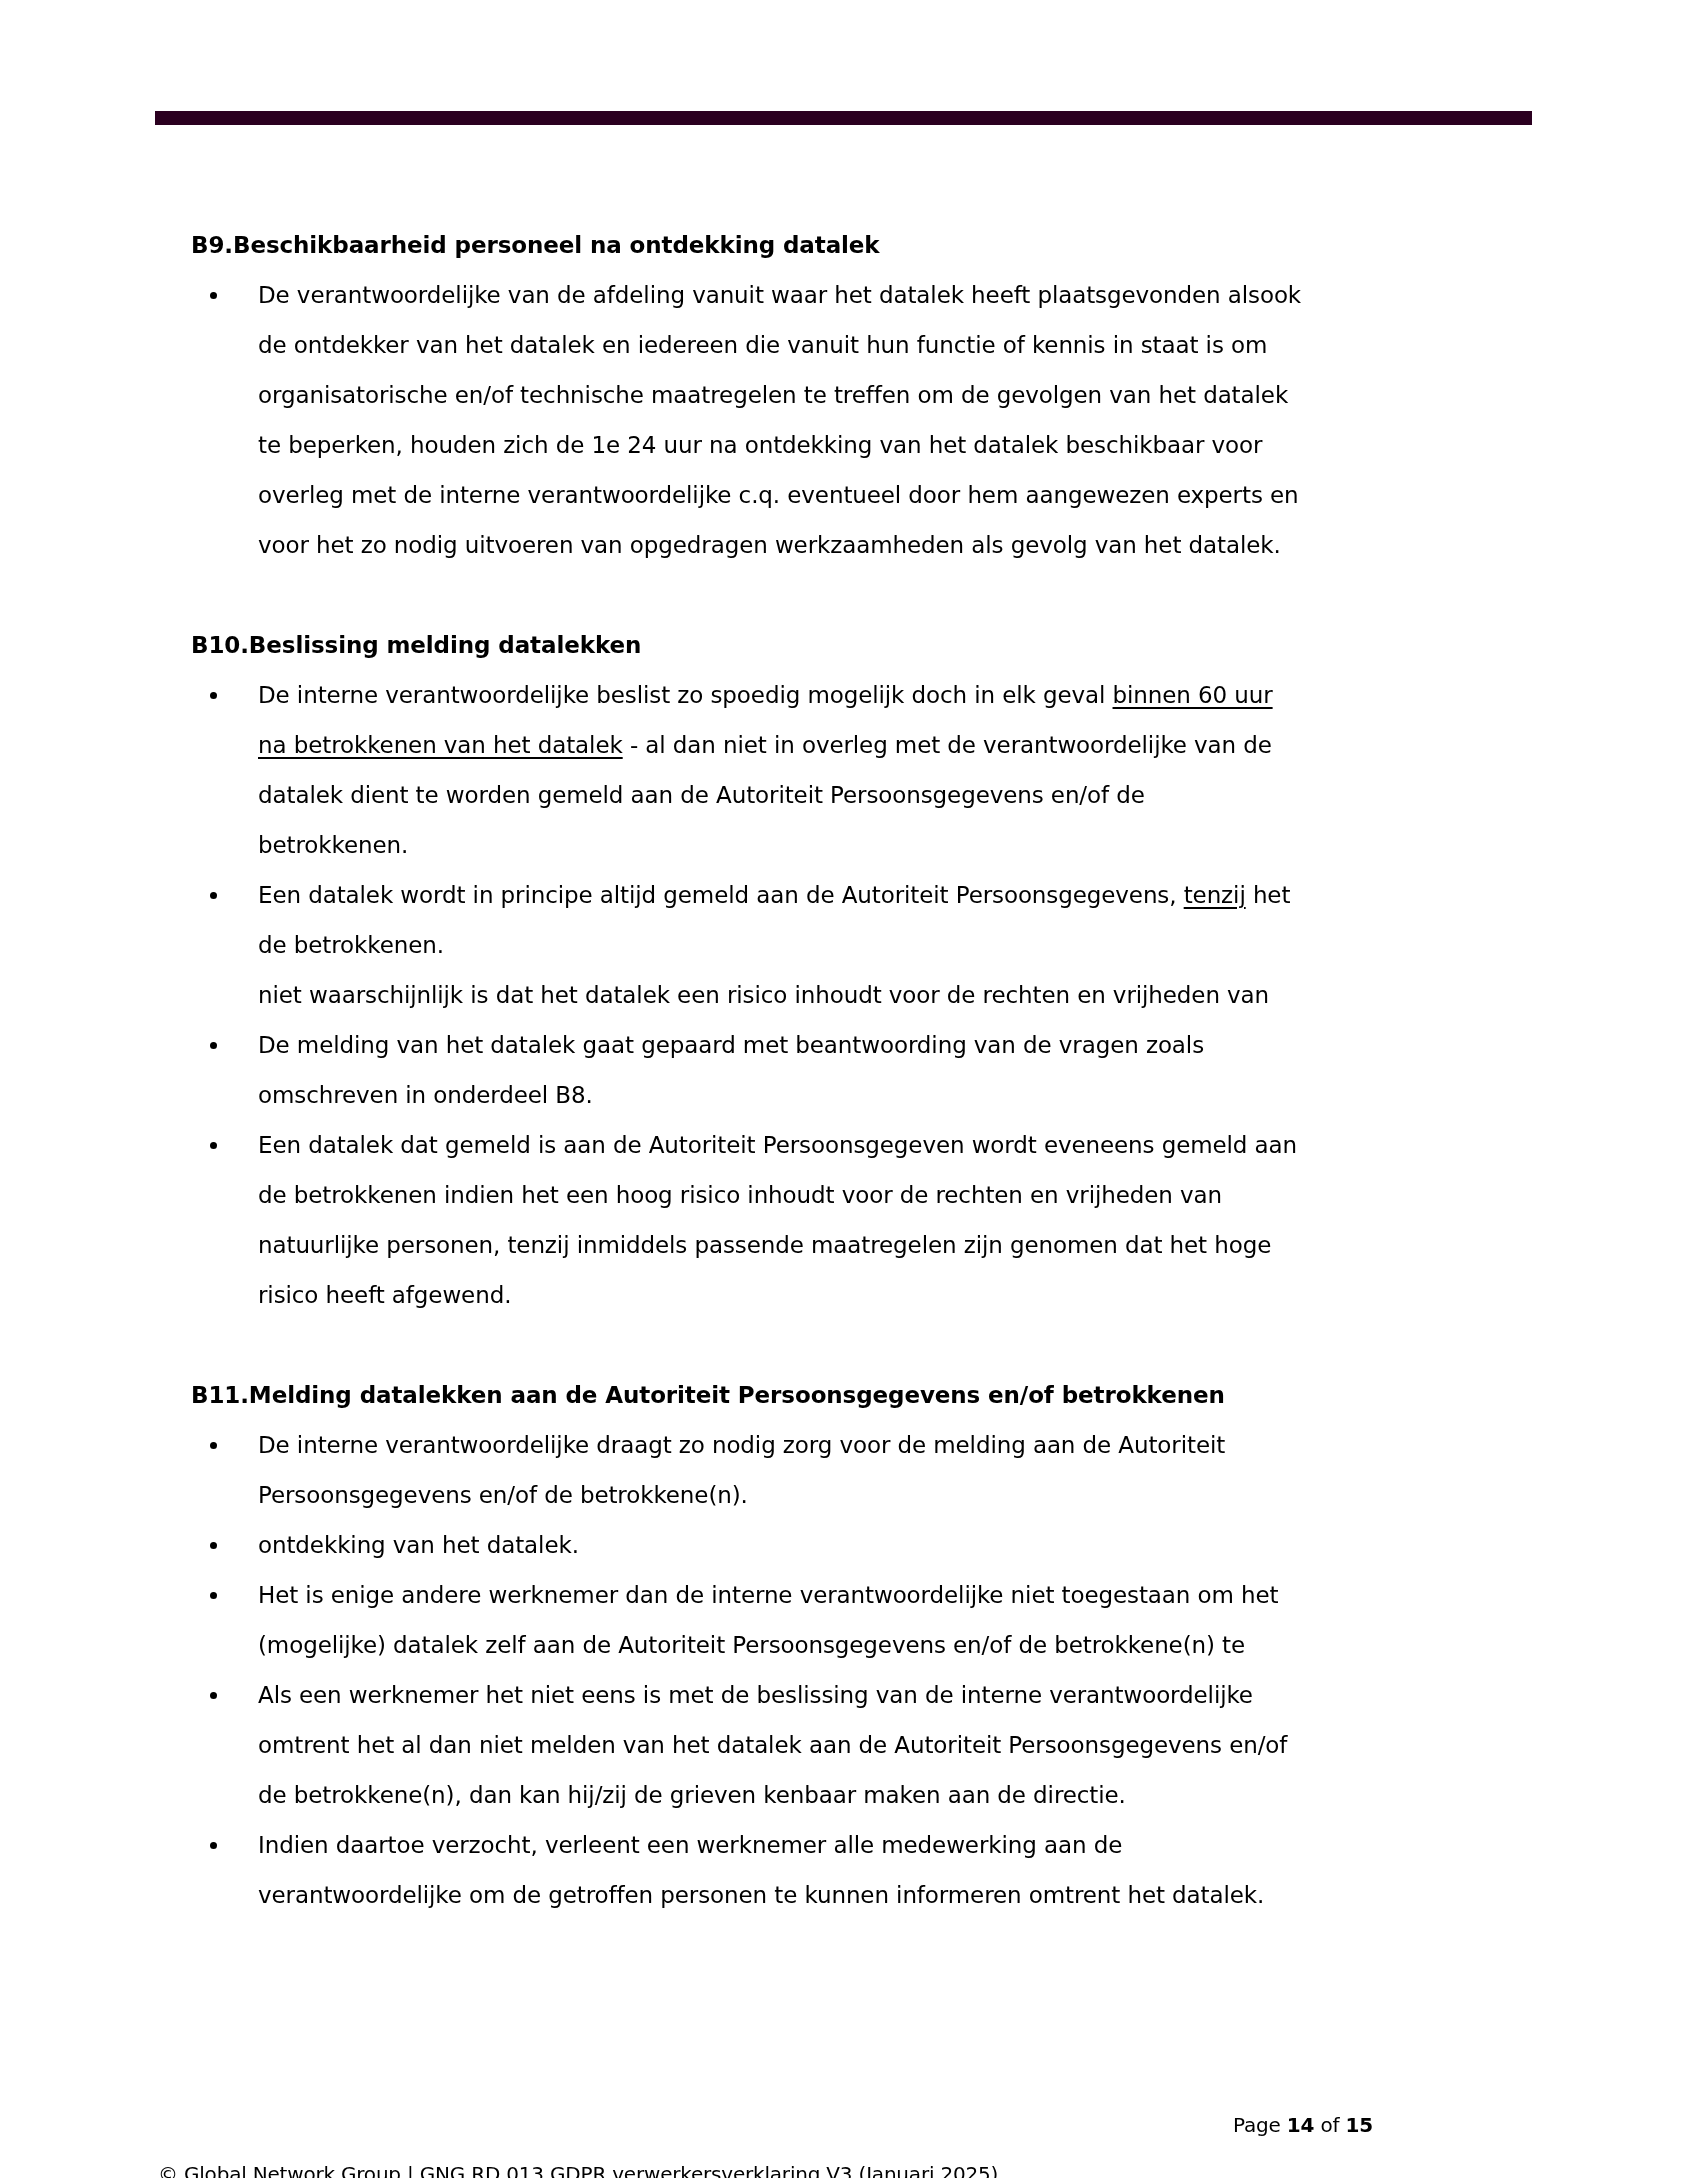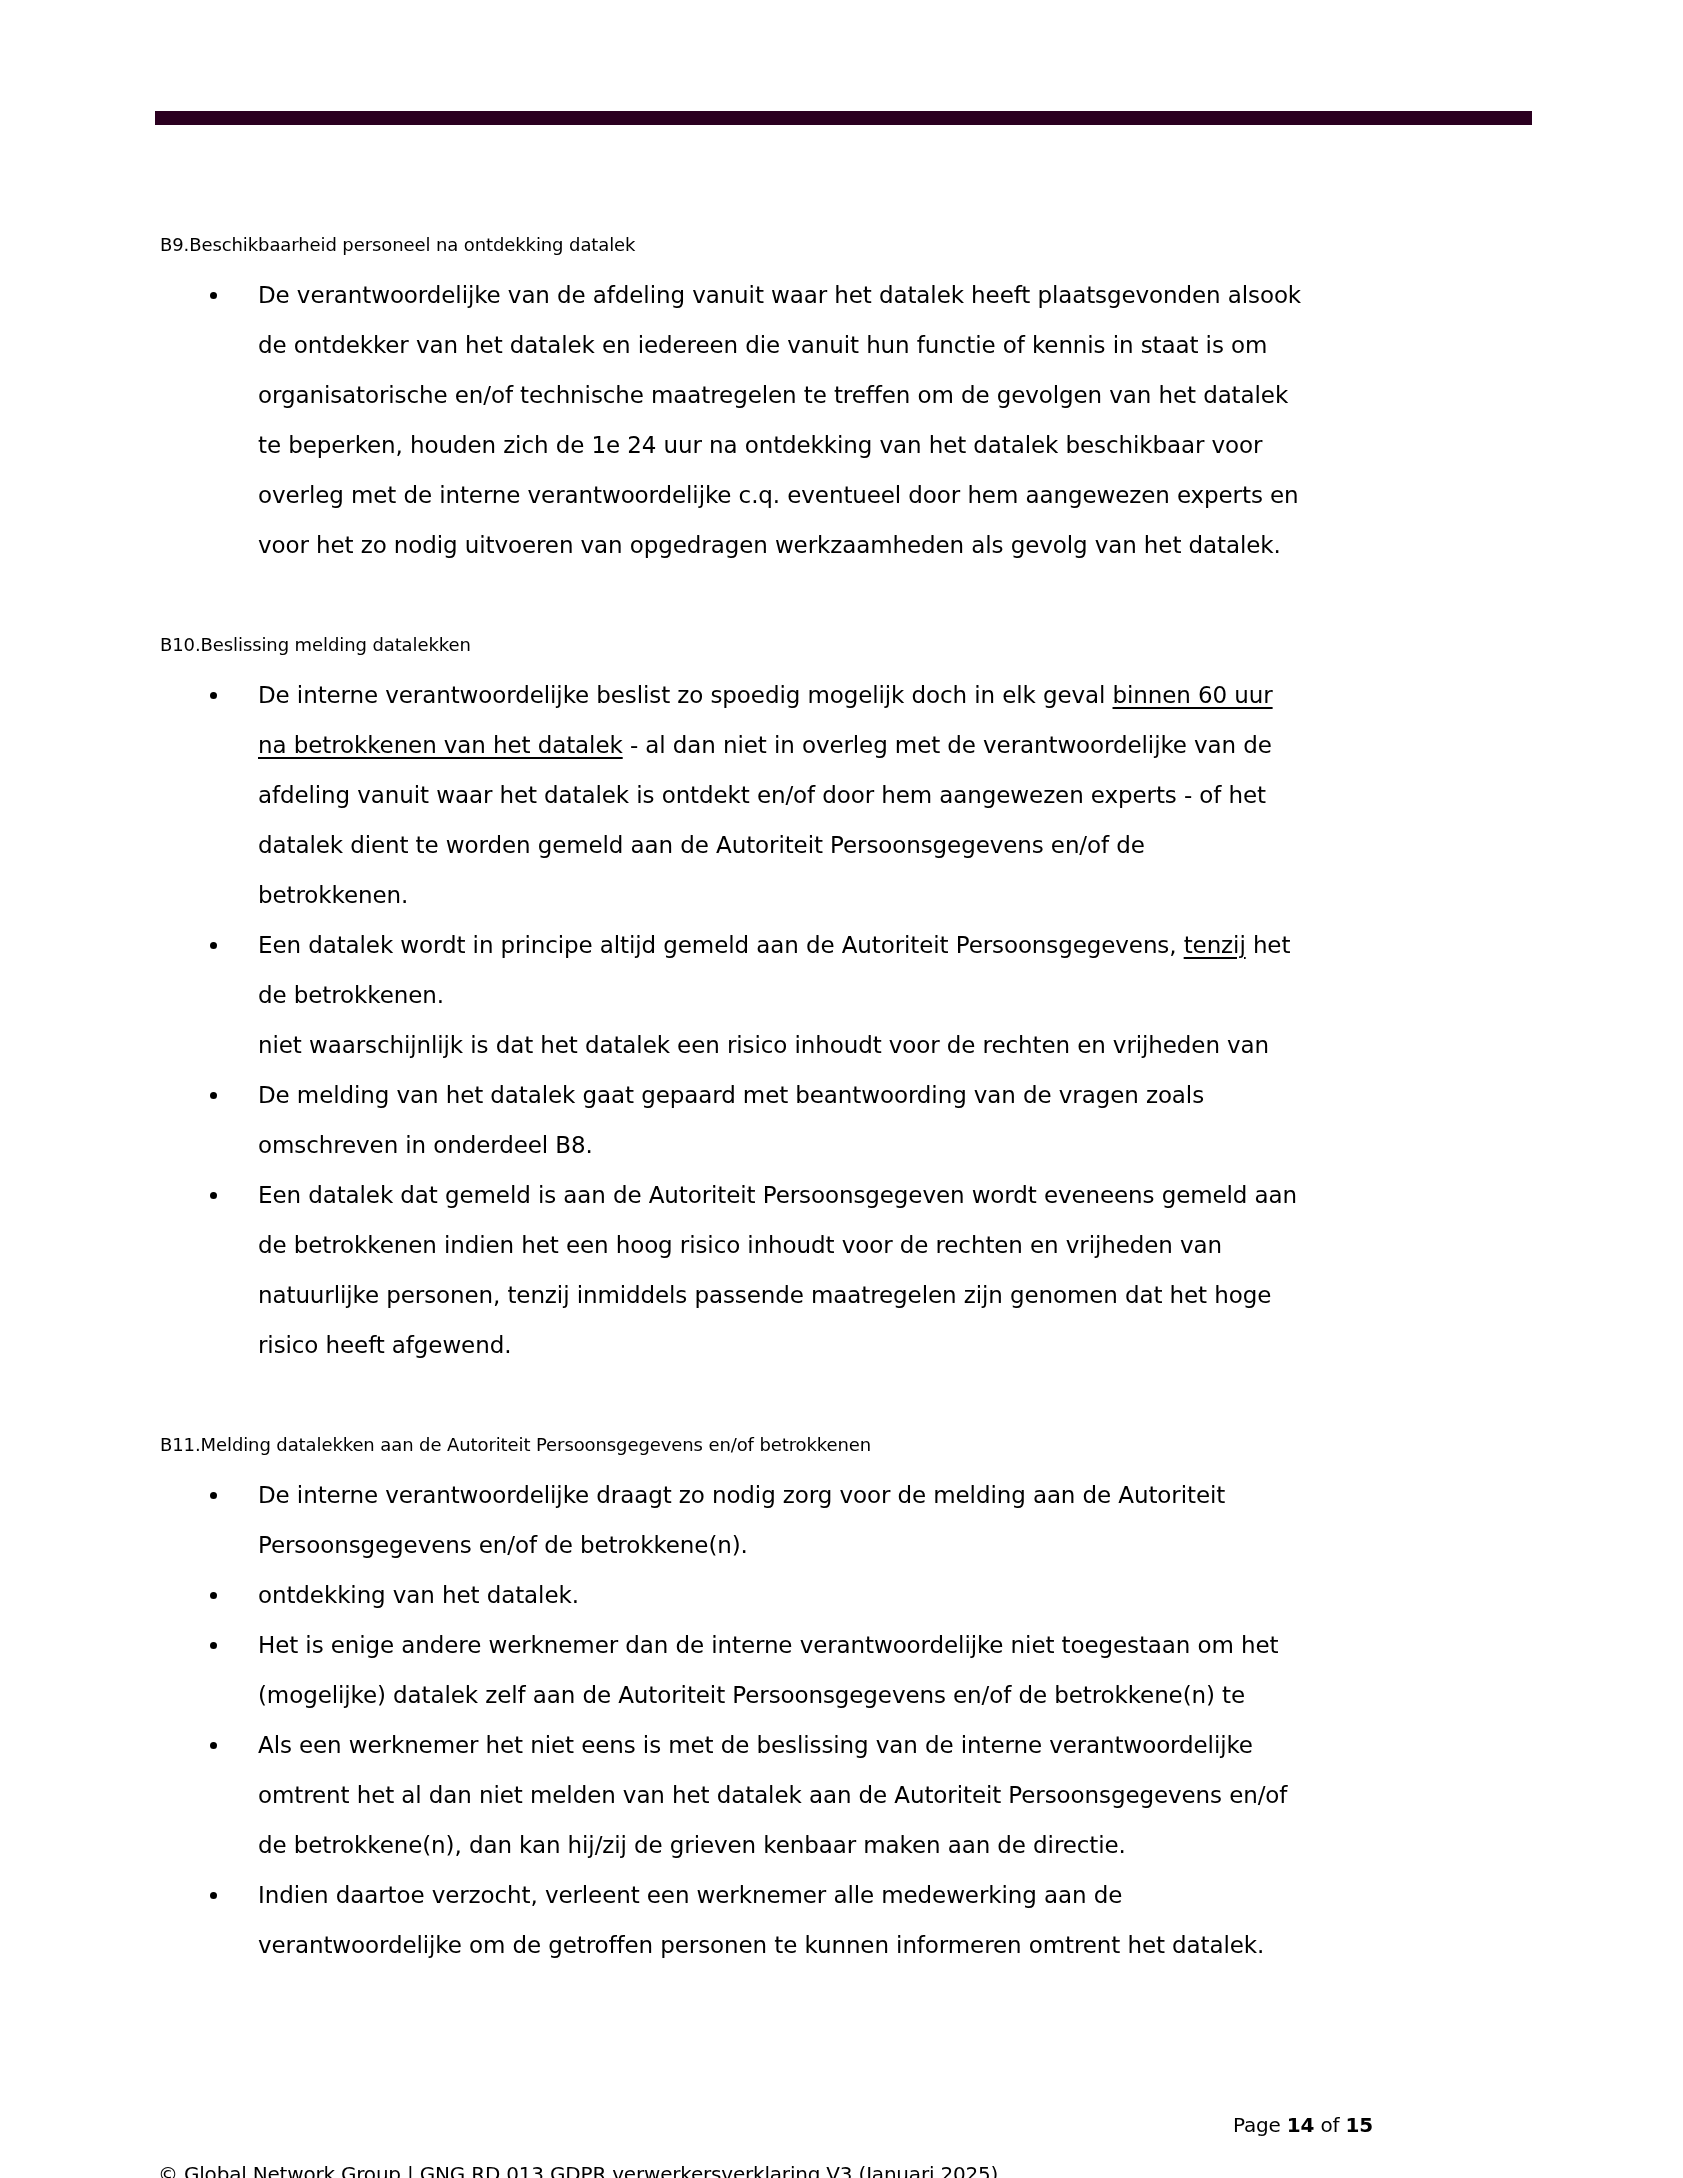--- a/index.html
+++ b/index.html
@@ -1,22 +1,22 @@
 <!DOCTYPE html>
 <html><head>
 <meta charset="utf-8">
 <style>
   html, body { margin: 0; padding: 0; background: #ffffff; }
   body { width: 1683px; height: 2178px; position: relative; overflow: hidden;
          font-family: "DejaVu Sans", sans-serif; color: #000000; }
   .top-bar { position: absolute; left: 155px; top: 111px; width: 1377px; height: 14px; }
   .content { position: absolute; left: 160px; top: 220px; width: 1386px; }
   .section + .section { margin-top: 50px; }
-  .heading { font-weight: normal; font-size: 18px; line-height: 50px; height: 50px;
-             white-space: nowrap; letter-spacing: -0.1px; }
+  .heading { font-weight: bold; font-size: 23px; line-height: 50px; height: 50px;
+             white-space: nowrap; letter-spacing: -0.1px; margin-left: 31px; }
   .list { margin: 0; padding: 0; list-style: none; }
   .item { position: relative; padding-left: 98px; }
   .bullet { position: absolute; left: 50px; top: 22px; width: 7px; height: 7px;
             border-radius: 50%; background: #000; }
   .line { font-size: 23px; line-height: 50px; height: 50px; white-space: nowrap;
           letter-spacing: -0.1px; }
   .u { text-decoration: underline; text-underline-offset: 4px; text-decoration-thickness: 2px; }
   .footer { position: absolute; left: 158px; top: 2111px; width: 1287px; font-size: 20px;
             line-height: 28px; white-space: nowrap; letter-spacing: -0.2px; }
   .footer-left { position: absolute; left: 0; top: 17px; margin-top: 32px; }
@@ -43,21 +43,20 @@
         </li>
       </ul>
     </div>
     <div class="section">
       <div class="heading">B10.Beslissing melding datalekken</div>
       <ul class="list">
         <li class="item">
           <span class="bullet"></span>
           <div class="line"><span>De interne verantwoordelijke beslist zo spoedig mogelijk doch in elk geval </span><span class="u">binnen 60 uur</span></div>
           <div class="line"><span class="u">na betrokkenen van het datalek</span><span> - al dan niet in overleg met de verantwoordelijke van de</span></div>
-          <div class="line"><span>afdeling vanuit waar het datalek is ontdekt en/of door hem aangewezen experts - of het</span></div>
           <div class="line"><span>datalek dient te worden gemeld aan de Autoriteit Persoonsgegevens en/of de</span></div>
           <div class="line"><span>betrokkenen.</span></div>
         </li>
         <li class="item">
           <span class="bullet"></span>
           <div class="line"><span>Een datalek wordt in principe altijd gemeld aan de Autoriteit Persoonsgegevens, </span><span class="u">tenzij</span><span> het</span></div>
           <div class="line"><span>de betrokkenen.</span></div>
           <div class="line"><span>niet waarschijnlijk is dat het datalek een risico inhoudt voor de rechten en vrijheden van</span></div>
         </li>
         <li class="item">

